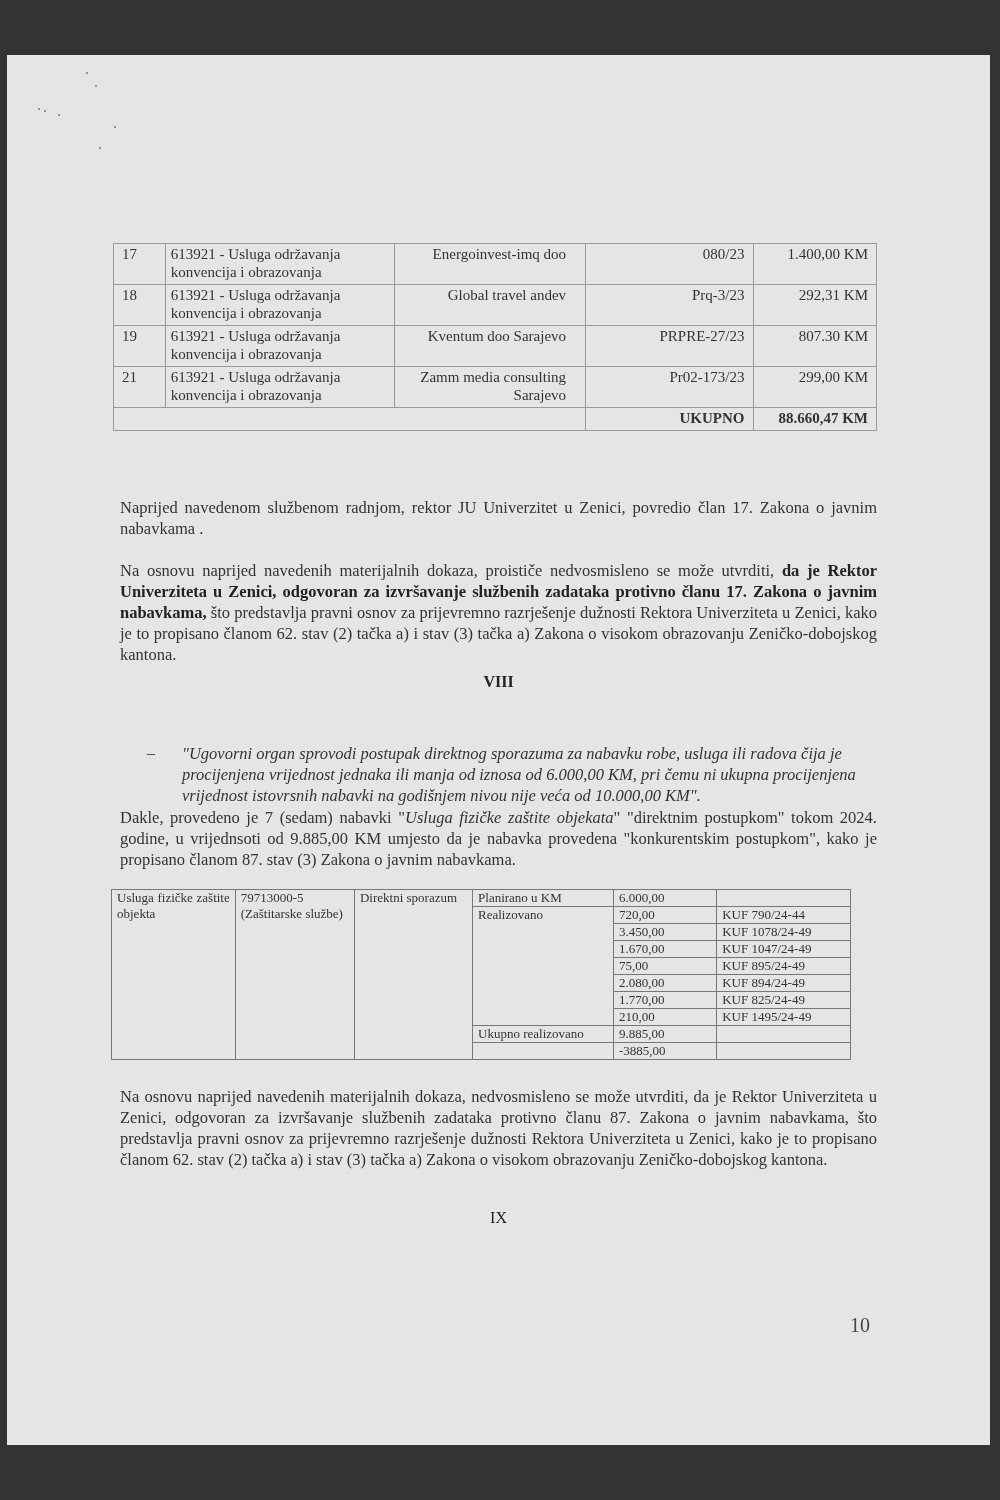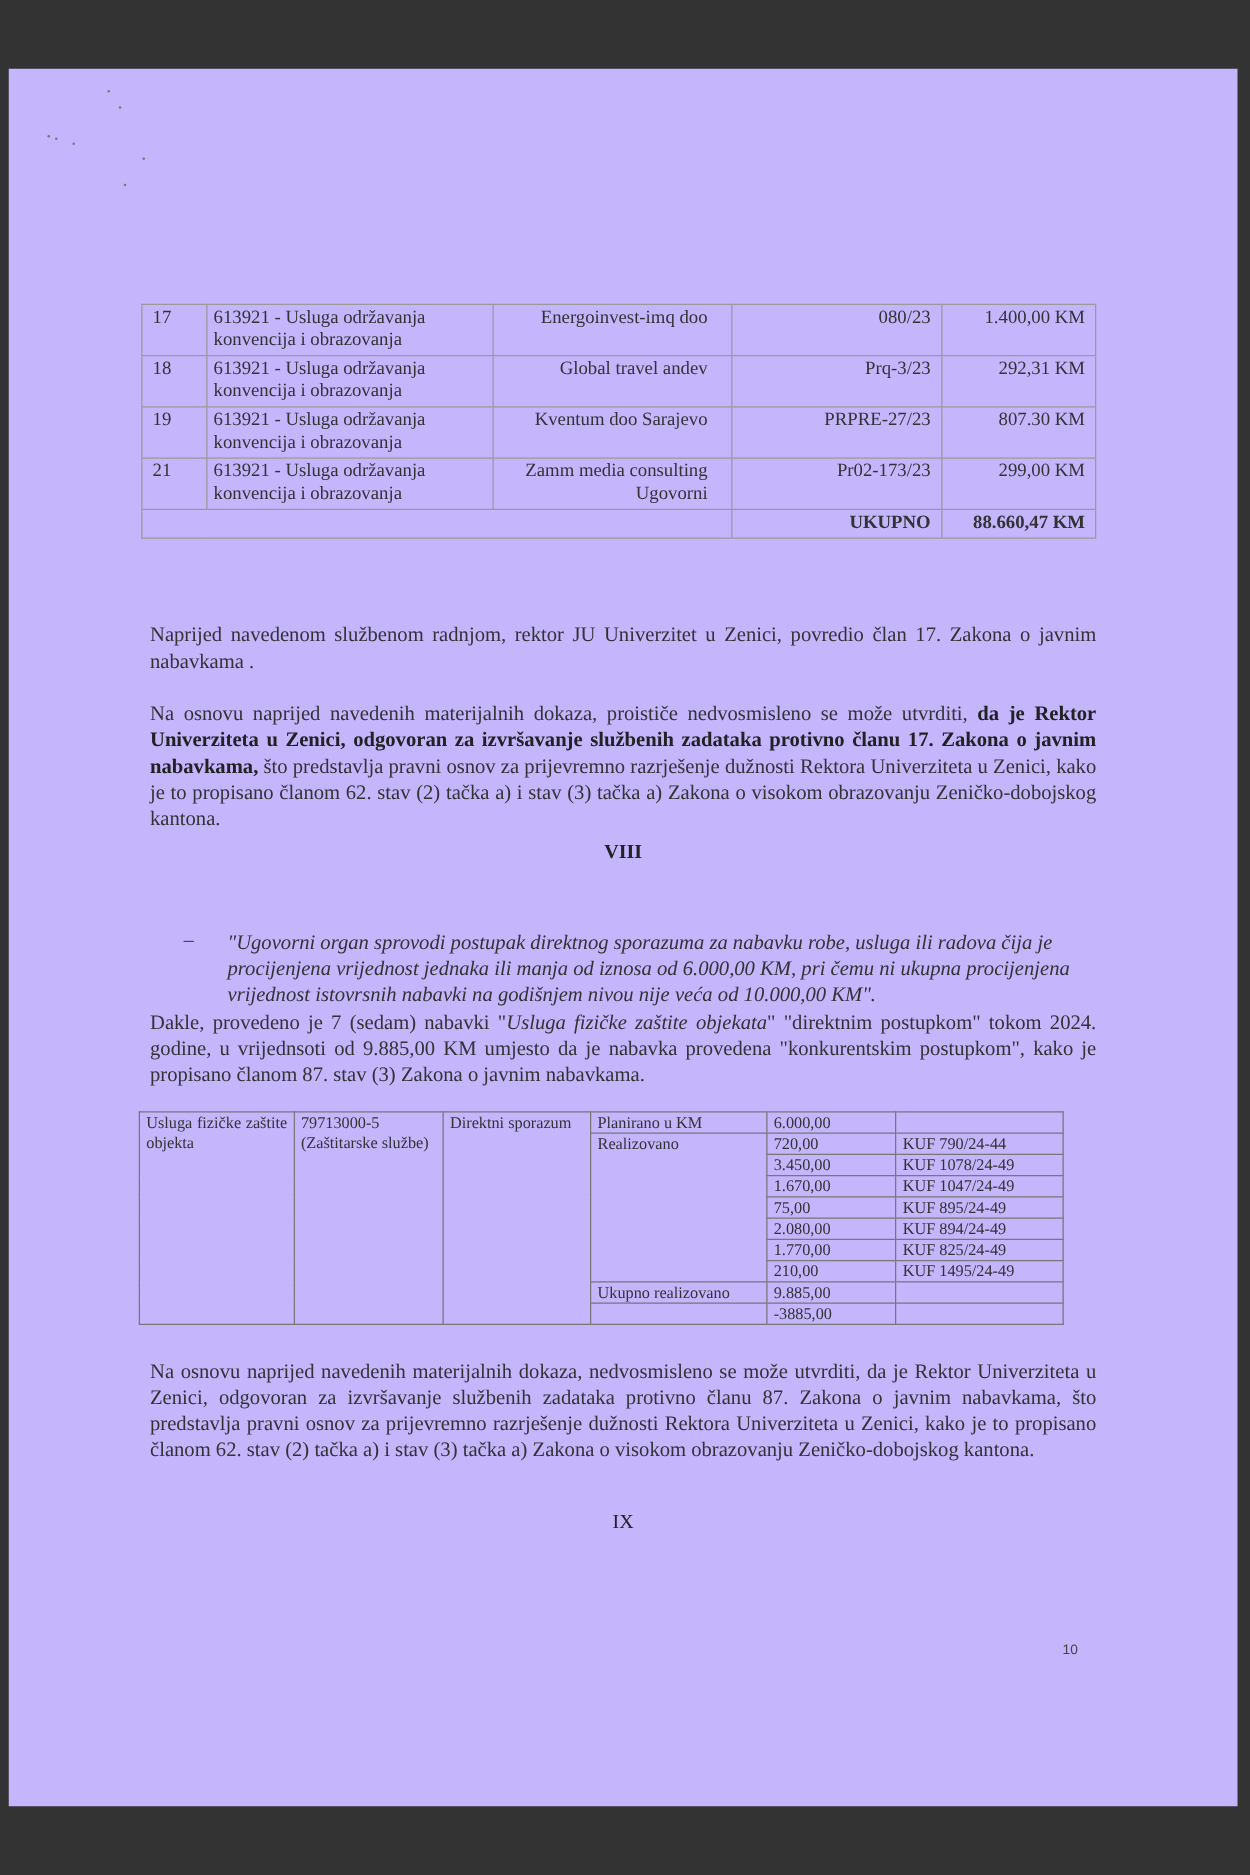--- a/index.html
+++ b/index.html
@@ -1,36 +1,36 @@
 <!DOCTYPE html>
 <html><head>
 <meta charset="utf-8">
 <style>
   html, body { margin:0; padding:0; }
   body { width:1000px; height:1500px; background:#333333; position:relative; overflow:hidden; }
-  .page { position:absolute; left:7px; top:55px; width:983px; height:1390px; background:#c4b5fd; }
+  .page { position:absolute; left:7px; top:55px; width:983px; height:1390px; background:#e5e5e5; }
   .marks span { position:absolute; width:2px; height:2px; background:#777; border-radius:1px; }
   .cond { font-family:"Liberation Sans Narrow", "Liberation Serif", serif; }
   table { border-collapse:collapse; position:absolute; }
   .t1 { left:106px; top:188px; width:764px; font-family:"Liberation Serif", serif; font-size:15px; color:#333; }
   .t1 td { border:1px solid #9a9a9a; vertical-align:top; padding:1px 5px; height:38px; line-height:18px; }
   .t1 td.num { width:39px; padding-left:8px; }
   .t1 td.desc { width:226px; }
   .t1 td.sup { width:170px; text-align:right; padding-right:19px; }
   .t1 td.inv { width:158px; text-align:right; padding-right:8px; }
   .t1 td.amt { width:112px; text-align:right; padding-right:8px; }
   .t1 tr.total td { height:20px; font-weight:bold; }
   .para { position:absolute; left:113px; width:757px; font-family:"Liberation Serif", serif; font-size:16.5px; line-height:21px; color:#333; text-align:justify; }
   .para b { color:#222; }
   .heading { position:absolute; left:113px; width:757px; text-align:center; font-family:"Liberation Serif", serif; font-weight:bold; font-size:16px; color:#222; }
   .quote { position:absolute; left:175px; width:695px; font-family:"Liberation Serif", serif; font-style:italic; font-size:16.5px; line-height:21px; color:#333; }
   .dash { position:absolute; left:140px; font-family:"Liberation Serif", serif; font-size:16px; color:#333; }
   .t2 { left:104px; top:834px; width:740px; font-family:"Liberation Serif", serif; font-size:13px; color:#333; }
   .t2 td { border:1px solid #777; vertical-align:top; padding:0 5px; height:16px; line-height:16px; }
-  .pagenum { position:absolute; left:843px; top:1259px; font-family:Liberation Sans, sans-serif; font-size:11px; color:#444; }
+  .pagenum { position:absolute; left:843px; top:1259px; font-family:Liberation Serif, serif; font-size:20px; color:#444; }
 </style>
 </head>
 <body>
 
 <div class="page">
   <div class="marks">
     <span style="left:79px;top:17px;"></span>
     <span style="left:88px;top:30px;"></span>
     <span style="left:31px;top:53px;"></span>
     <span style="left:37px;top:55px;"></span>
@@ -58,21 +58,21 @@
       <tr>
         <td class="num">19</td>
         <td class="desc"><span>613921 - Usluga održavanja</span><br><span>konvencija i obrazovanja</span></td>
         <td class="sup"><span>Kventum doo Sarajevo</span></td>
         <td class="inv">PRPRE-27/23</td>
         <td class="amt">807.30 KM</td>
       </tr>
       <tr>
         <td class="num">21</td>
         <td class="desc"><span>613921 - Usluga održavanja</span><br><span>konvencija i obrazovanja</span></td>
-        <td class="sup"><span>Zamm media consulting</span><br><span>Ugovorni</span></td>
+        <td class="sup"><span>Zamm media consulting</span><br><span>Sarajevo</span></td>
         <td class="inv">Pr02-173/23</td>
         <td class="amt">299,00 KM</td>
       </tr>
       <tr class="total">
         <td colspan="3" style="border-right:none;"></td>
         <td class="inv">UKUPNO</td>
         <td class="amt">88.660,47 KM</td>
       </tr>
     </tbody>
   </table>

